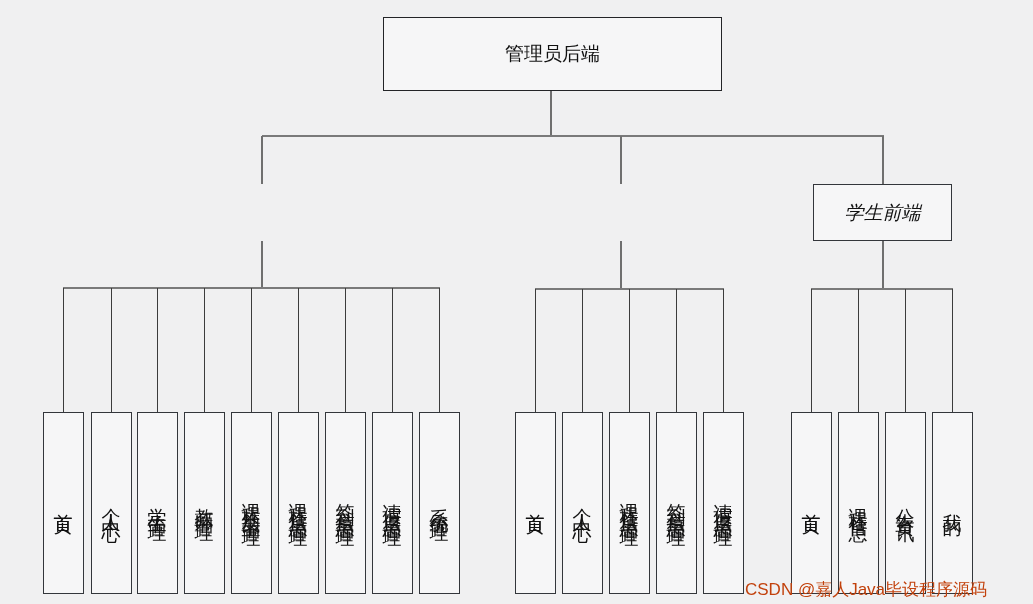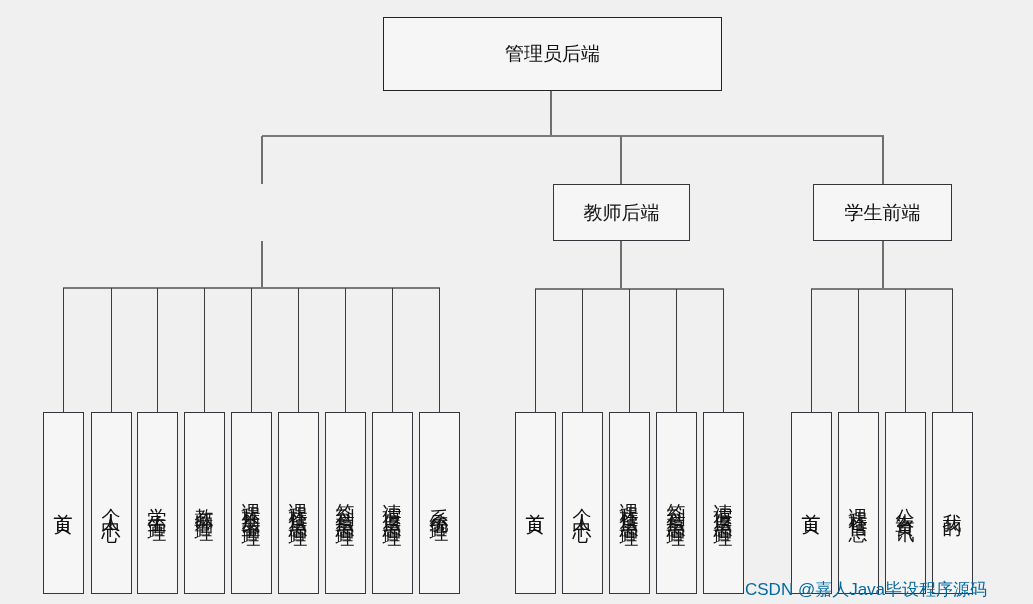--- a/index.html
+++ b/index.html
@@ -21,58 +21,57 @@
     border:1.5px solid #33363b;
     box-sizing:border-box;
     display:flex;align-items:center;justify-content:center;
     font-size:19px;
     color:#111;
   }
   .root-box{left:383px;top:17px;width:339px;height:74px;border-color:#232427;}
   .l2-box{top:184px;height:57px;}
   .l2-admin{left:162px;width:200px;}
   .l2-teacher{left:553px;width:137px;}
-  .l2-student{left:813px;width:139px;}
+  .l2-student{left:813px;width:139px;font-style:italic;}
   
   .leaf{
     top:412px;width:41px;height:182px;
     writing-mode:vertical-rl;
     text-orientation:upright;
     letter-spacing:5px;
     font-size:19px;
     line-height:1;
   }
   
   .vline{position:absolute;width:2px;background:#6f6f6f;}
   .hline{position:absolute;height:2px;background:#7a7a7a;}
   .stub{position:absolute;width:1px;background:#3c3c3c;}
   
   .watermark{
     position:absolute;
     left:745px;top:578px;
     font-size:17px;
-    color:#0369a1;
+    color:#c2410c;
     white-space:nowrap;
     text-align:center;
   }
 </style>
 </head>
 <body>
 
 <div class="stage">
 
   <div class="node root-box">管理员后端</div>
 
   <div class="vline" style="left:550px;top:91px;height:45px;"></div>
   <div class="hline" style="left:262px;top:135px;width:622px;"></div>
   <div class="vline" style="left:261px;top:136px;height:48px;"></div>
   <div class="vline" style="left:620px;top:136px;height:48px;"></div>
   <div class="vline" style="left:882px;top:136px;height:48px;"></div>
 
-  <div class="node l2-box l2-teacher">教师后端</div>
   <div class="node l2-box l2-student">学生前端</div>
 
   <div class="vline" style="left:261px;top:241px;height:46px;"></div>
   <div class="hline" style="left:63px;top:287px;width:377px;"></div>
   <div class="stub" style="left:63px;top:288px;height:124px;"></div>
   <div class="stub" style="left:111px;top:288px;height:124px;"></div>
   <div class="stub" style="left:157px;top:288px;height:124px;"></div>
   <div class="stub" style="left:204px;top:288px;height:124px;"></div>
   <div class="stub" style="left:251px;top:288px;height:124px;"></div>
   <div class="stub" style="left:298px;top:288px;height:124px;"></div>

